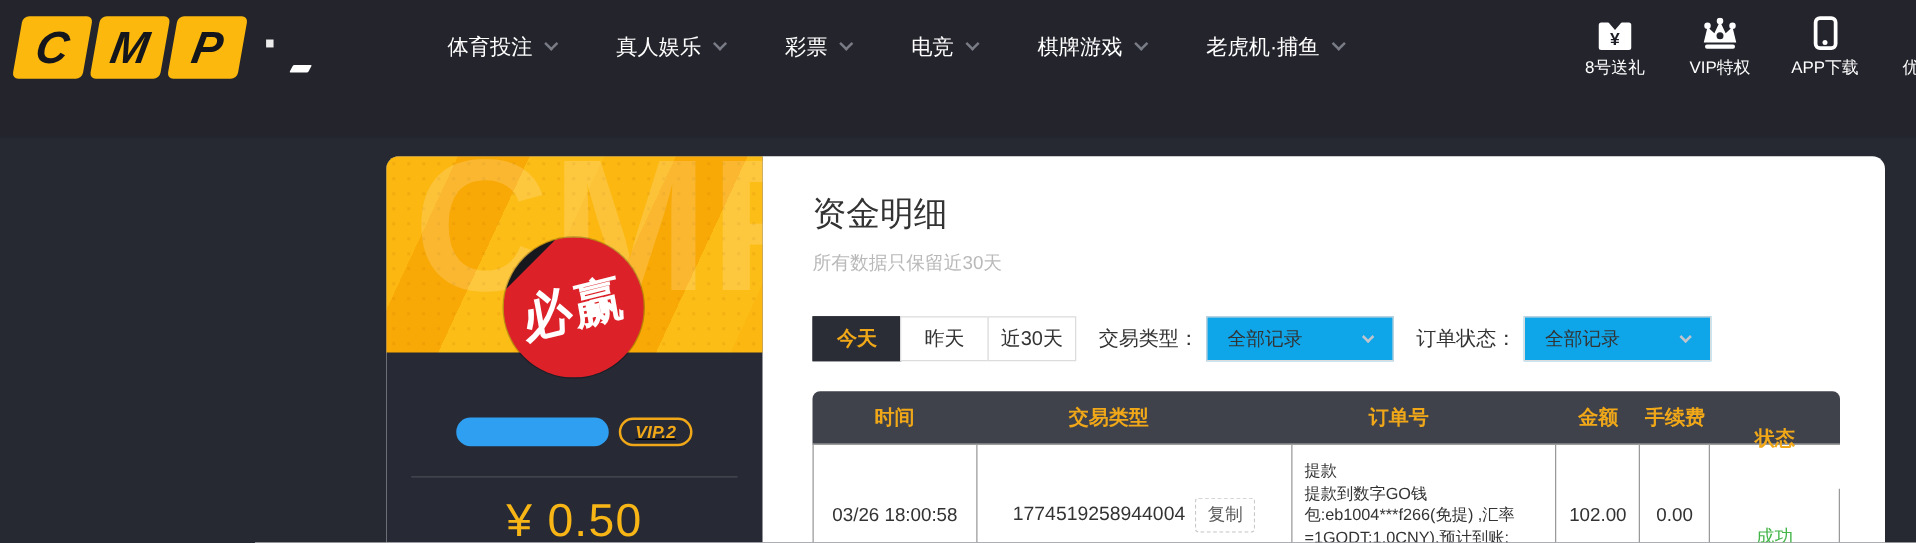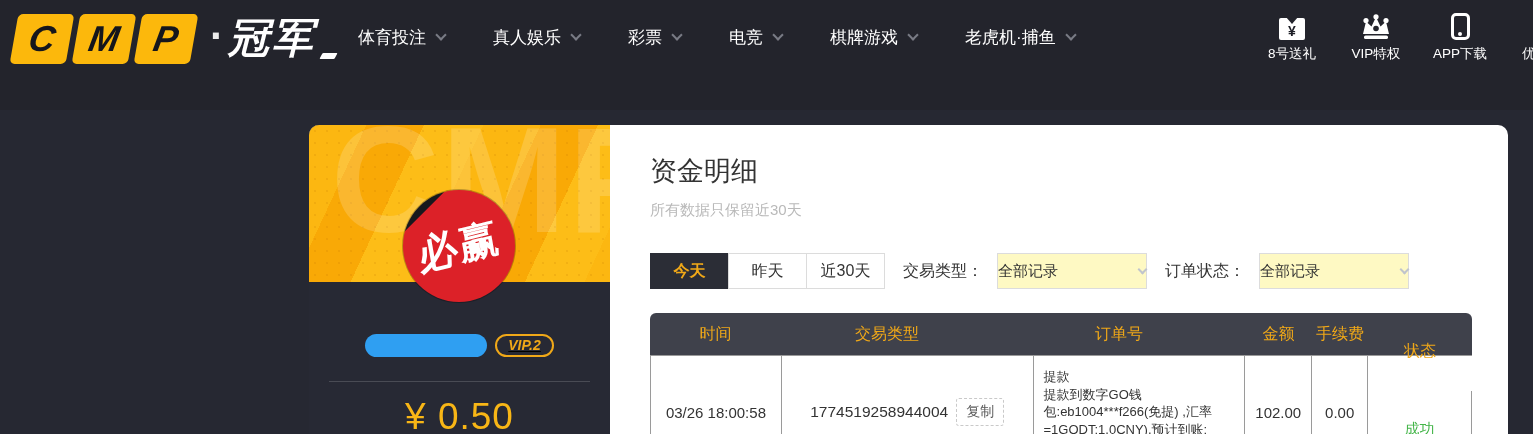--- a/index.html
+++ b/index.html
@@ -71,34 +71,34 @@
   .balance { position:absolute; top:271px; width:100%; text-align:center; color:#f8b616;
              font-size:37px; font-weight:500; letter-spacing:1px; }
 
   
   .main { flex:1; position:relative; }
   .title { position:absolute; left:40px; top:28px; margin:0; font-size:27px; font-weight:500; color:#333; }
   .subtitle { position:absolute; left:40px; top:76px; font-size:15px; color:#b9b9b9; }
 
   .filter-row { position:absolute; left:40px; top:128px; display:flex; align-items:center; }
   .tabs { display:flex; }
-  .tab { width:79px; height:36px; border:1px solid #dcdcdc; background:#fff; color:#333;
+  .tab { width:71px; height:36px; border:1px solid #dcdcdc; background:#fff; color:#333;
          font-size:16px; margin-left:-1px; padding:5px; font-family:inherit; cursor:pointer; }
   .tab:first-child { margin-left:0; }
   .tab.active { background:#2b2d36; border-color:#2b2d36; color:#f0a818; font-weight:700; }
   .flabel { font-size:16px; color:#333; margin-left:18px; white-space:nowrap; }
-  .select { width:150px; height:36px; border:1px solid #dcdcdc; background:#fef9c3; margin-left:14px;
-            display:flex; align-items:center; justify-content:space-between; padding:0 0;
+  .select { width:150px; height:36px; border:1px solid #dcdcdc; background:#0ea5e9; margin-left:6px;
+            display:flex; align-items:center; justify-content:space-between; padding:0 16px;
             font-size:15px; color:#333; cursor:pointer; }
   .chev.sel { border-color:#c0c4cc; margin-top:-3px; width:7px; height:7px; }
 
   
   .table { position:absolute; left:40px; top:188px; width:822px; }
   .thead { display:flex; height:42px; background:#3f414b; border-radius:6px 6px 0 0;
-           align-items:center; color:#f0a818; font-weight:400; font-size:16px; }
+           align-items:center; color:#f0a818; font-weight:700; font-size:16px; }
   .th { text-align:center; }
   .trow { display:flex; border-left:1px solid #9a9a9a; border-top:1px solid #9a9a9a; }
   .td { border-right:1px solid #9a9a9a; border-bottom:1px solid #9a9a9a; min-height:78px;
         display:flex; align-items:center; justify-content:center; font-size:15px; color:#333; }
   .w1 { width:131px; } .w2 { width:252px; } .w3 { width:212px; }
   .w4 { width:67px; }  .w5 { width:56px; }  .w6 { width:104px;margin-top:35px; }
   .c-order { gap:8px; font-size:15.5px; }
   .copy-btn { border:1px dashed #c9c9c9; background:#fff; color:#595959; font-size:14px;
               padding:4px 9px; border-radius:3px; cursor:pointer; font-family:inherit; }
   .c-type { flex-direction:column; align-items:flex-start; justify-content:center;
@@ -107,21 +107,20 @@
 </style>
 </head>
 <body>
 
 <header class="navbar">
   <div class="logo">
     <span class="lbox">C</span>
     <span class="lbox">M</span>
     <span class="lbox">P</span>
     <span class="ldot">·</span>
-    <span class="lcn">冠军</span>
     <span class="ldash"></span>
   </div>
 
   <nav class="menu">
     <div class="menu-item">
       <span>体育投注</span>
       <i class="chev"></i>
     </div>
     <div class="menu-item">
       <span>真人娱乐</span>

